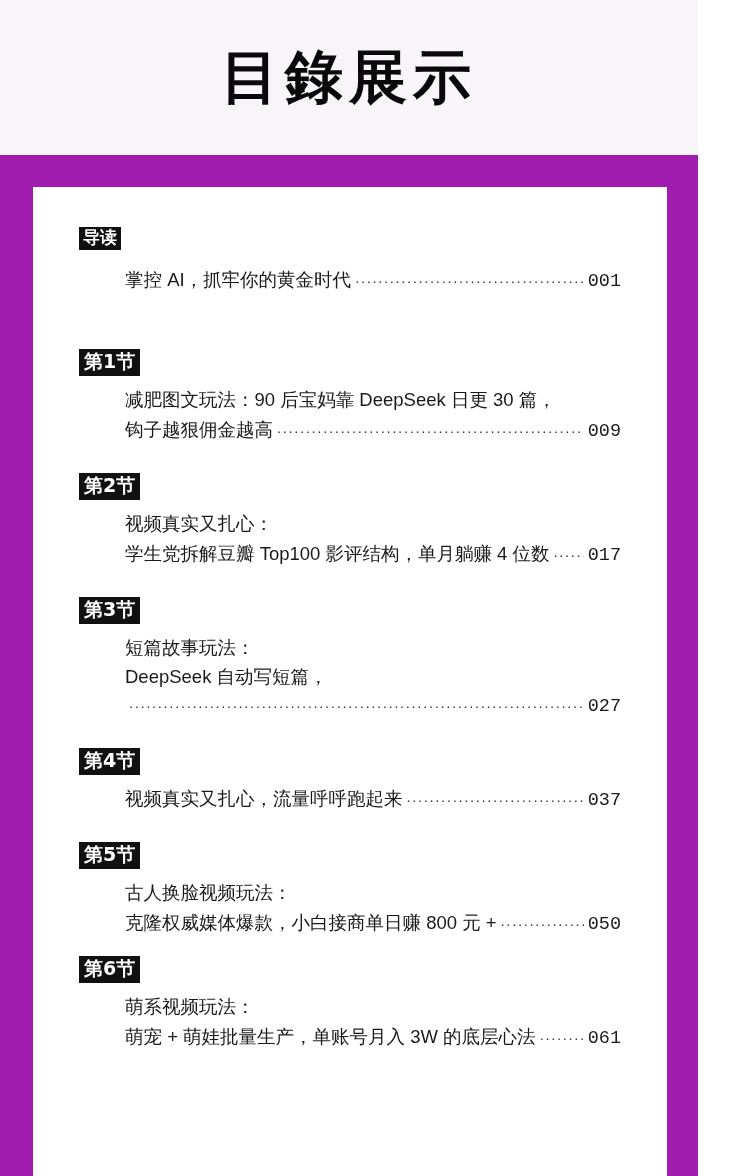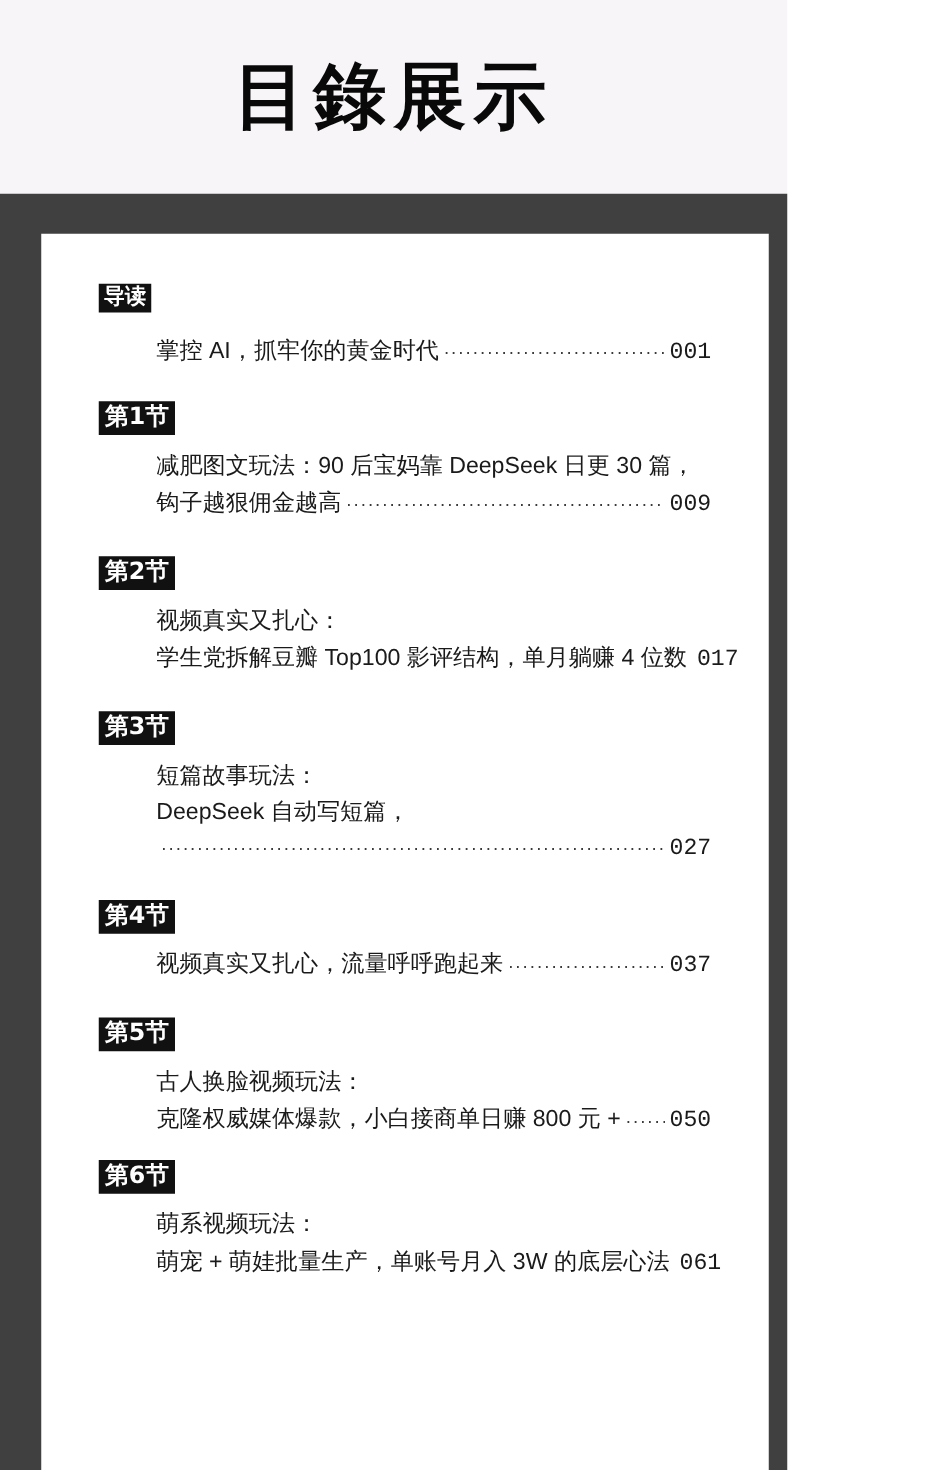--- a/index.html
+++ b/index.html
@@ -4,21 +4,21 @@
 <style>
   * { box-sizing: border-box; margin: 0; padding: 0; }
   html, body {
     width: 750px;
     height: 1176px;
     background: #ffffff;
     font-family: "Liberation Sans", "DejaVu Sans", sans-serif;
   }
   #page {
     position: relative;
-    width: 630px;
+    width: 698px;
     height: 1176px;
     overflow: hidden;
     background: #ffffff;
   }
 
   
   .banner {
     height: 155px;
     background: #f7f5f8;
     display: flex;
@@ -28,22 +28,22 @@
   .banner-title {
     font-size: 58px;
     font-weight: 700;
     letter-spacing: 6px;
     color: #090909;
     font-family: "DejaVu Sans", "Liberation Sans", sans-serif;
   }
 
   
   .dark-area {
-    background: #404040;
-    padding: 32px 15px 0 33px;
+    background: #a21caf;
+    padding: 32px 31px 0 33px;
     height: 1021px;
   }
   .sheet {
     background: #ffffff;
     width: 100%;
     height: 100%;
     padding: 40px 46px 0 46px;
     overflow: hidden;
   }
 
@@ -93,21 +93,21 @@
   .part-heading {
     margin-top: 56px;
     font-size: 27px;
     font-weight: 700;
     color: #0b0b0b;
     letter-spacing: 1px;
     font-family: "DejaVu Sans", "Liberation Sans", sans-serif;
   }
 
   .intro-block { margin-top: 15px; }
-  .gap-lg { margin-top: 24px; }
+  .gap-lg { margin-top: 52px; }
   .gap-md { margin-top: 16px; }
   .gap-sm { margin-top: 26px; }
 </style>
 </head>
 <body>
 
 <div id="page">
 
   <div class="banner">
     <div class="banner-title">目錄展示</div>

